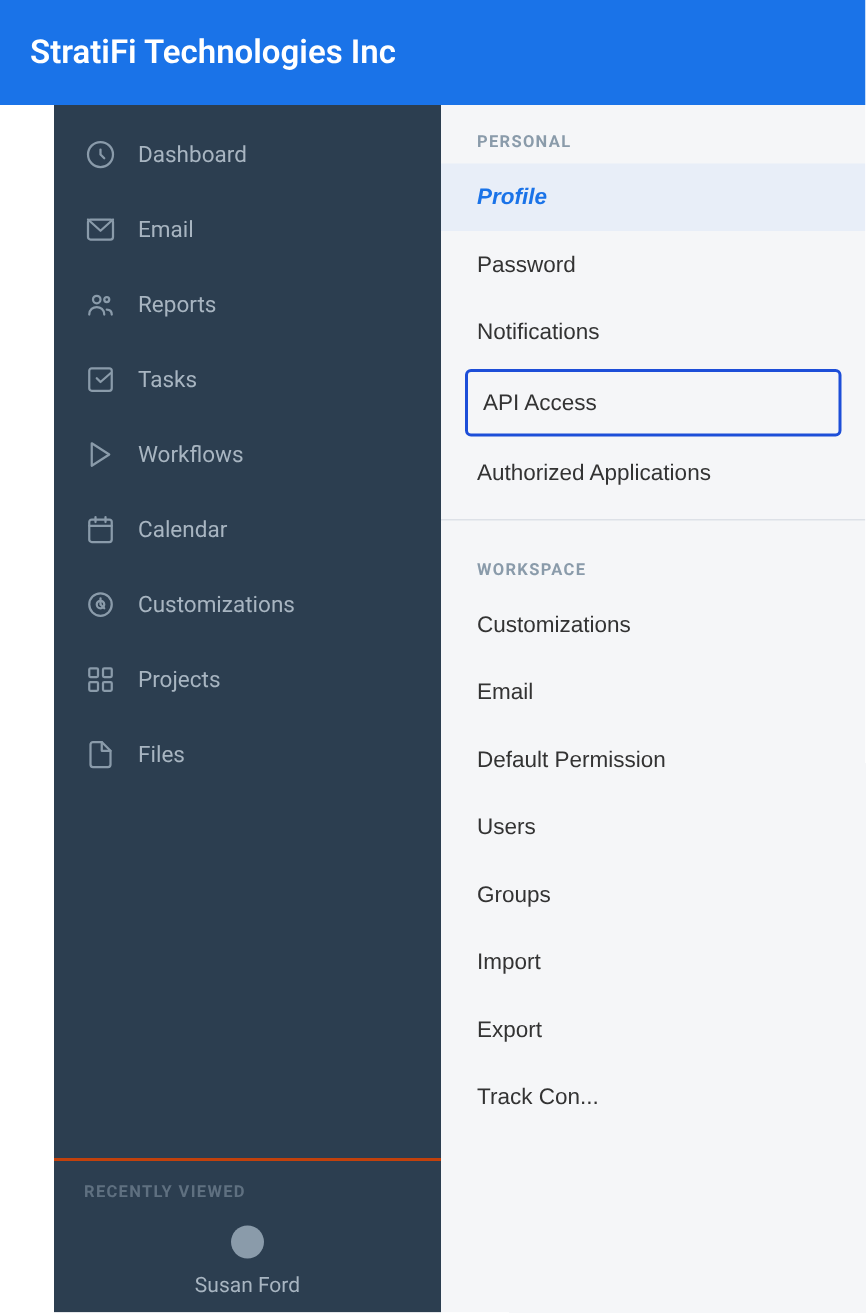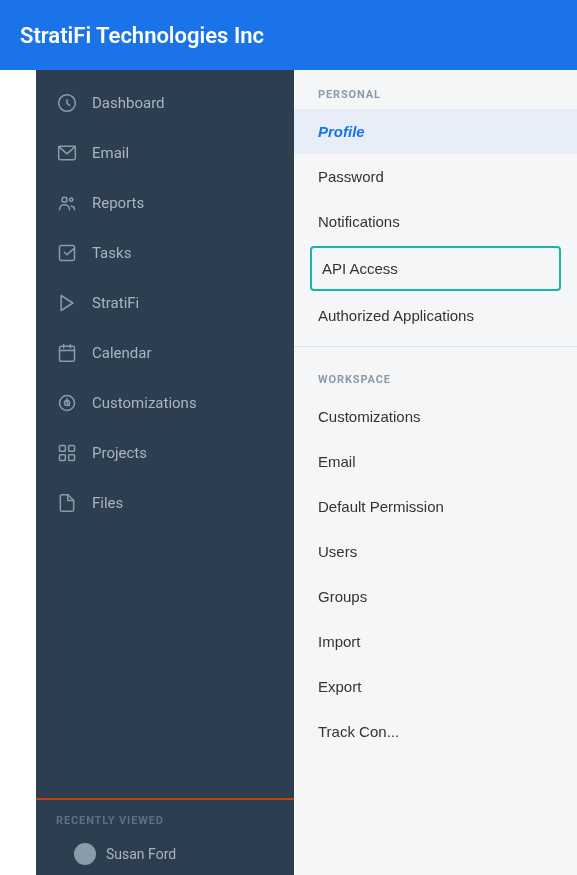--- a/index.html
+++ b/index.html
@@ -74,24 +74,25 @@
       font-size: 11px;
       font-weight: 700;
       color: #5f7080;
       letter-spacing: 0.08em;
       text-transform: uppercase;
     }
 
     .recent-item {
       display: flex;
       align-items: center;
-      padding: 10px 38px;
+      padding: 10px 8px;
       color: #a8b5c1;
       font-size: 14px;
       gap: 10px;
+      flex-direction: column;
     }
 
     .avatar-circle {
       width: 22px;
       height: 22px;
       border-radius: 50%;
       background: #8a9baa;
       display: inline-block;
       flex-shrink: 0;
     }
@@ -124,21 +125,21 @@
     }
 
     .right-item.active {
       color: #1a73e8;
       font-weight: 600;
       background-color: #e8eef8;
       font-style: italic;
     }
 
     .right-item.outlined {
-      border: 2px solid #14b8a6;
+      border: 2px solid #1d4ed8;
       border-radius: 4px;
       margin: 2px 16px;
       width: calc(100% - 32px);
       padding: 12px 10px;
       color: #333;
     }
 
     .right-divider {
       height: 1px;
       background: #dde1e7;
@@ -208,21 +209,21 @@
       </span>
       <span>Tasks</span>
     </div>
 
     <div class="sidebar-item">
       <span class="icon">
         <svg viewBox="0 0 24 24">
             <polygon points="5,3 19,12 5,21 5,3"></polygon>
           </svg>
       </span>
-      <span>StratiFi</span>
+      <span>Workflows</span>
     </div>
 
     <div class="sidebar-item">
       <span class="icon">
         <svg viewBox="0 0 24 24">
             <rect x="3" y="4" width="18" height="18" rx="2"></rect>
             <line x1="3" y1="9" x2="21" y2="9"></line>
             <line x1="8" y1="2" x2="8" y2="6"></line>
             <line x1="16" y1="2" x2="16" y2="6"></line>
           </svg>

